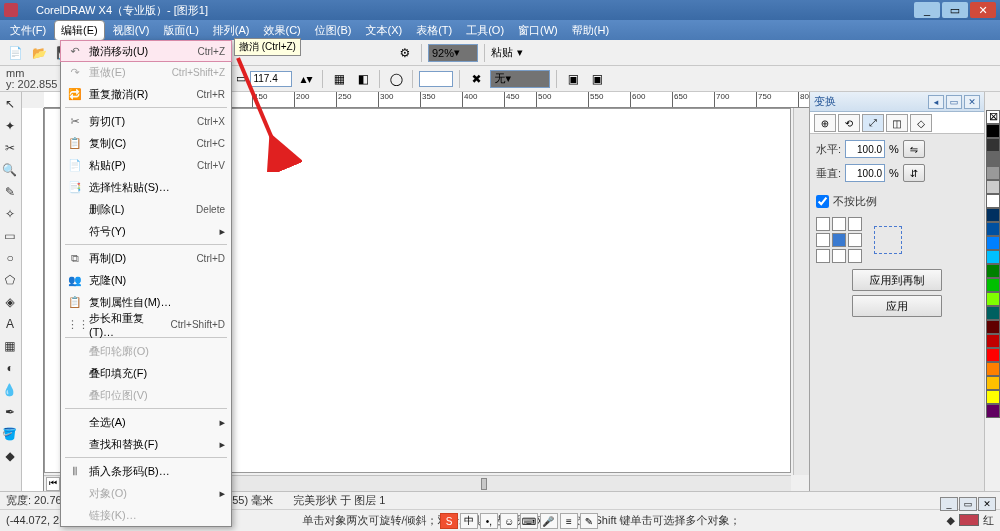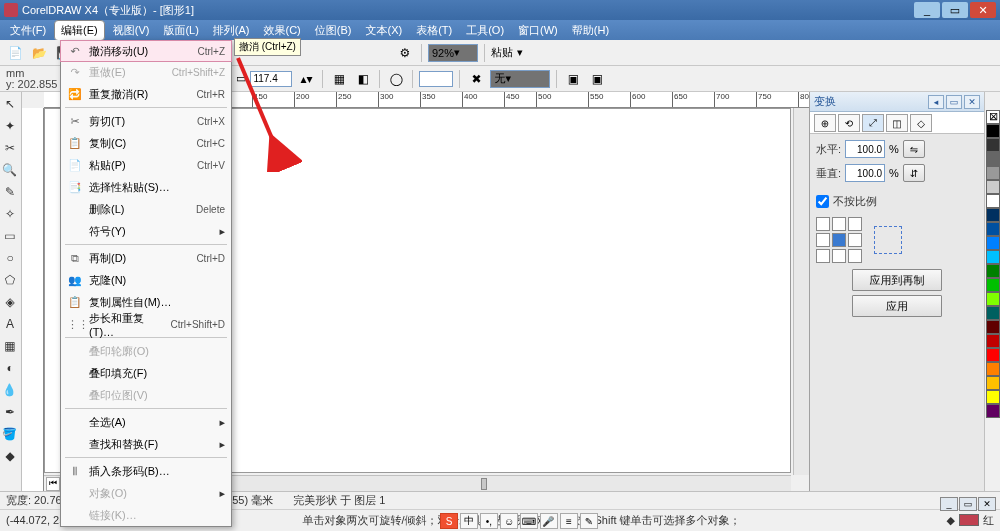--- a/index.html
+++ b/index.html
@@ -1,18 +1,18 @@
 <!DOCTYPE html>
 <html><head>
 <meta charset="utf-8">
 <style>
 *{margin:0;padding:0;box-sizing:border-box;font-family:"Microsoft YaHei",SimSun,Arial,sans-serif;font-size:11px;user-select:none}
 body{background:#e8e8e8;width:1000px;height:531px;overflow:hidden;position:relative}
 .titlebar{height:20px;background:linear-gradient(#4a7ab5,#3a6aa5);color:#fff;display:flex;align-items:center;padding:0 4px;justify-content:space-between}
-.titlebar .left{display:flex;align-items:center;gap:4px}
+.titlebar .left{display:flex;align-items:center;gap:18px}
 .titlebar .icon{width:14px;height:14px;background:#c04050;border-radius:2px}
 .wincontrols{display:flex;gap:2px}
 .wincontrols div{width:26px;height:16px;display:flex;align-items:center;justify-content:center;border-radius:2px}
 .wmin{background:#a0c8e8;color:#000}
 .wmax{background:#a0c8e8;color:#000}
 .wclose{background:#d04a3a;color:#fff}
 .menubar{height:20px;background:linear-gradient(#5a8ac5,#4a7ab5);color:#fff;display:flex;align-items:center;padding:0 4px;gap:2px}
 .menubar span{padding:2px 6px;cursor:default}
 .menubar span.active{background:#fff;color:#000;border:1px solid #888;border-radius:4px}
 .toolbar1{height:26px;background:#f0f0f0;border-bottom:1px solid #c8c8c8;display:flex;align-items:center;padding:0 6px;gap:4px;position:relative}

